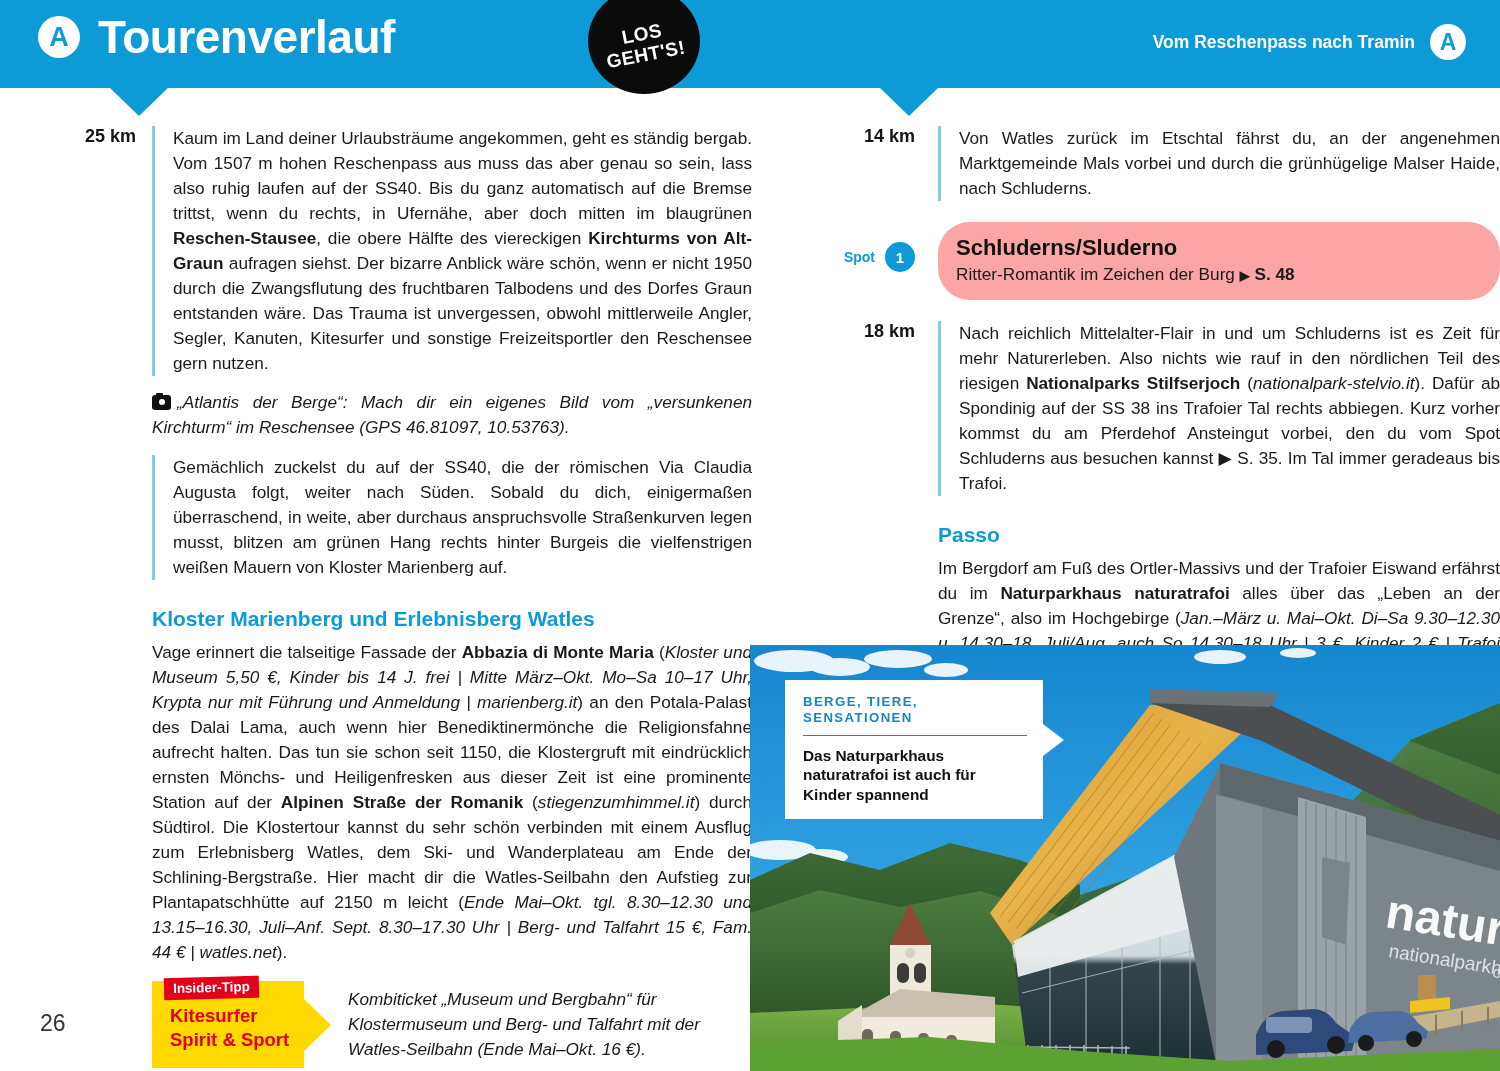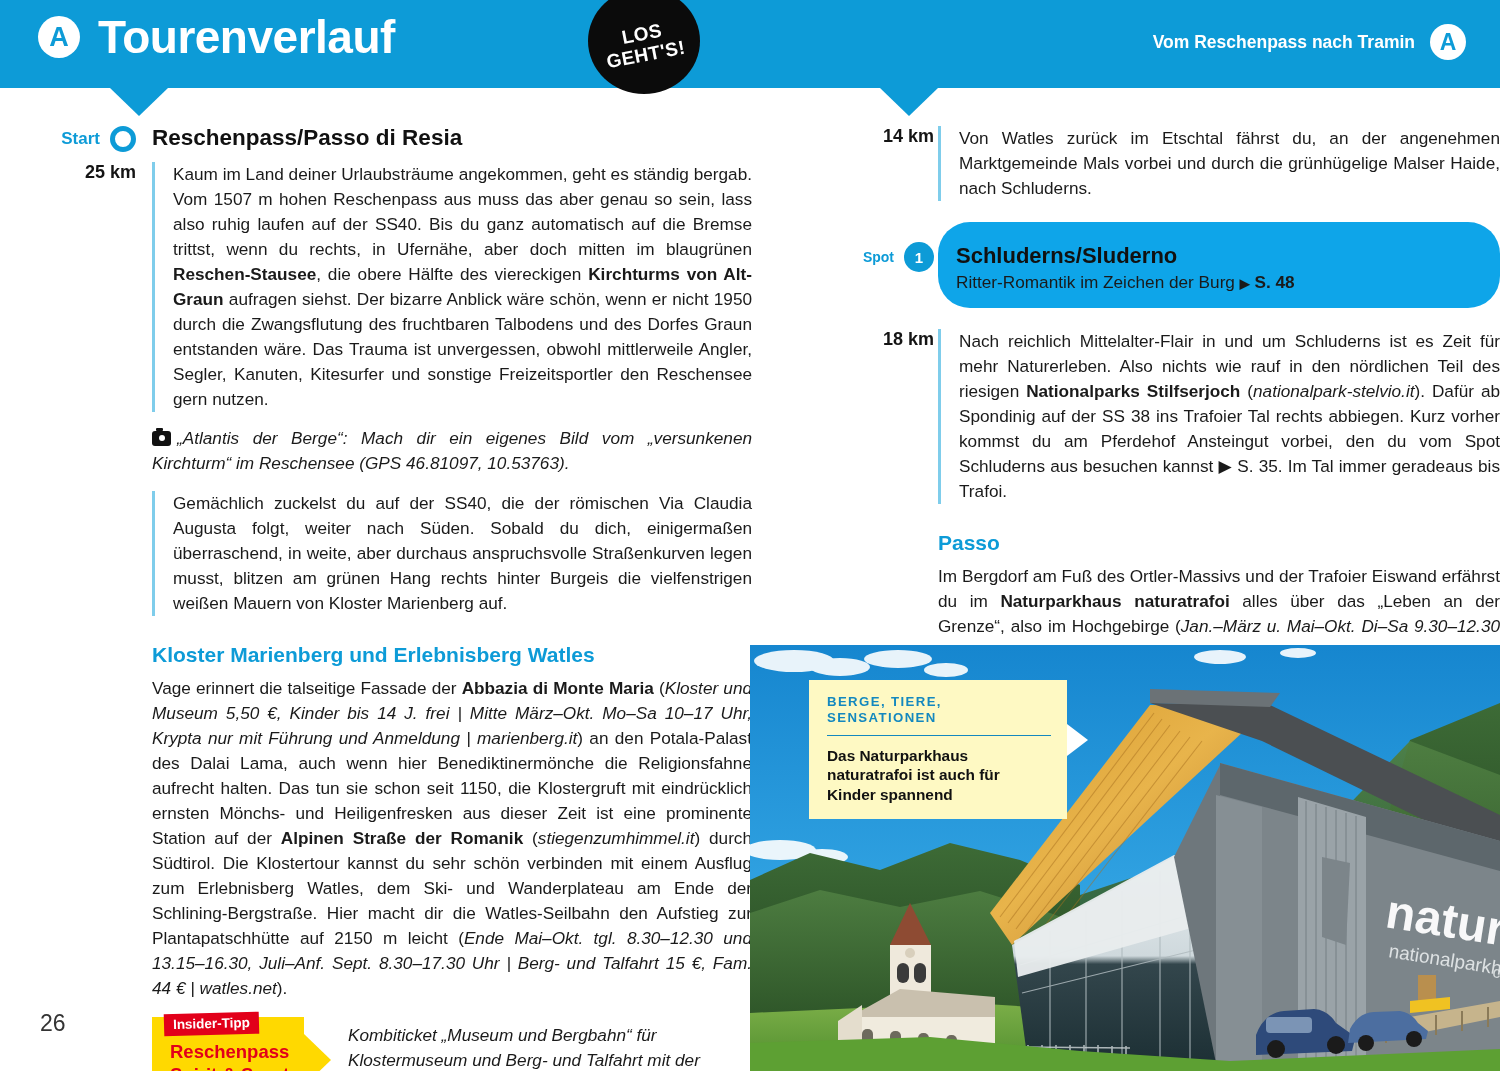--- a/index.html
+++ b/index.html
@@ -121,21 +121,21 @@
     width: 112px;
     flex: none;
     text-align: right;
     padding-right: 16px;
     box-sizing: border-box;
   }
   .gutter-r {
     width: 120px;
     flex: none;
     text-align: right;
-    padding-right: 4px;
+    padding-right: 23px;
     box-sizing: border-box;
   }
   .label-start {
     color: #0d9bd7;
     font-size: 17px;
     font-weight: bold;
   }
   .label-spot {
     color: #0d9bd7;
     font-size: 14px;
@@ -288,22 +288,22 @@
     font-size: 17.2px;
     line-height: 1.45;
     font-style: italic;
     padding-left: 44px;
     padding-top: 6px;
     text-align: left;
   }
 
   
   .spot-box {
-    background: #0ea5e9;
-    padding: 21px 16px 15px 18px;
+    background: #fca5a5;
+    padding: 13px 16px 15px 18px;
     box-sizing: border-box;
     border-radius: 32px;
   }
   .spot-title {
     font-size: 22px;
     font-weight: bold;
     color: #111111;
     line-height: 1.15;
     margin: 0 0 4px 0;
   }
@@ -341,24 +341,23 @@
     overflow: hidden;
     background: #1f8fd4;
   }
   .photo svg { display: block; }
 
   .callout {
     position: absolute;
     left: 35px;
     top: 35px;
     width: 258px;
-    background: #fef9c3;
+    background: #ffffff;
     padding: 14px 16px 14px 18px;
     box-sizing: border-box;
-    margin-left: 24px;
   }
   .callout-arrow {
     position: absolute;
     right: -21px;
     top: 44px;
     width: 0; height: 0;
     border-top: 16px solid transparent;
     border-bottom: 16px solid transparent;
     border-left: 21px solid #ffffff;
   }
@@ -402,29 +401,20 @@
     <div class="logo-badge">
       <span class="glyph">A</span>
     </div>
   </div>
 </div>
 <div class="notch left"></div>
 <div class="notch right"></div>
 
 <div class="col col-left">
 
-  <div class="row">
-    <div class="gutter gutter-flex">
-      <span class="label-start">Start</span>
-      <span class="ring"></span>
-    </div>
-    <div class="body-col">
-      <div class="h2-place">Reschenpass/Passo di Resia</div>
-    </div>
-  </div>
 
   <div class="row">
     <div class="gutter">
       <span class="km">25 km</span>
     </div>
     <div class="body-col accent-block">
       <p class="body">Kaum im Land deiner Urlaubsträume angekommen, geht es ständig bergab. Vom 1507 m hohen Reschenpass aus muss das aber genau so sein, lass also ruhig laufen auf der SS40. Bis du ganz automatisch auf die Bremse trittst, wenn du rechts, in Ufernähe, aber doch mitten im blaugrünen <b>Reschen-Stausee</b>, die obere Hälfte des viereckigen <b>Kirchturms von Alt-Graun</b> aufragen siehst. Der bizarre Anblick wäre schön, wenn er nicht 1950 durch die Zwangsflutung des fruchtbaren Talbodens und des Dorfes Graun entstanden wäre. Das Trauma ist unvergessen, obwohl mittlerweile Angler, Segler, Kanuten, Kitesurfer und sonstige Freizeitsportler den Reschensee gern nutzen.</p>
     </div>
   </div>
 
@@ -450,21 +440,21 @@
     <div class="gutter"></div>
     <div class="body-col">
       <div class="h2-section">Kloster Marienberg und Erlebnisberg Watles</div>
       <p class="body">Vage erinnert die talseitige Fassade der <b>Abbazia di Monte Maria</b> (<i>Kloster und Museum 5,50 €, Kinder bis 14 J. frei | Mitte März–Okt. Mo–Sa 10–17 Uhr, Krypta nur mit Führung und Anmeldung | marienberg.it</i>) an den Potala-Palast des Dalai Lama, auch wenn hier Benediktinermönche die Religionsfahne aufrecht halten. Das tun sie schon seit 1150, die Klostergruft mit eindrücklich ernsten Mönchs- und Heiligenfresken aus dieser Zeit ist eine prominente Station auf der <b>Alpinen Straße der Romanik</b> (<i>stiegenzumhimmel.it</i>) durch Südtirol. Die Klostertour kannst du sehr schön verbinden mit einem Ausflug zum Erlebnisberg Watles, dem Ski- und Wanderplateau am Ende der Schlining-Bergstraße. Hier macht dir die Watles-Seilbahn den Aufstieg zur Plantapatschhütte auf 2150 m leicht (<i>Ende Mai–Okt. tgl. 8.30–12.30 und 13.15–16.30, Juli–Anf. Sept. 8.30–17.30 Uhr | Berg- und Talfahrt 15 €, Fam. 44 € | watles.net</i>).</p>
 
       <div class="insider">
         <div class="insider-badge-wrap">
           <div class="insider-red">Insider-Tipp</div>
           <div class="insider-yellow">
             <div class="insider-title">
-              <span>Reschenpass</span><br>
+              <span>Kitesurfer</span><br>
               <span>Spirit &amp; Sport</span>
             </div>
             <div class="insider-arrow"></div>
           </div>
         </div>
         <div class="insider-text">Kombiticket „Museum und Bergbahn“ für Klostermuseum und Berg- und Talfahrt mit der Watles-Seilbahn (Ende Mai–Okt. 16 €).</div>
       </div>
     </div>
   </div>
 </div>

